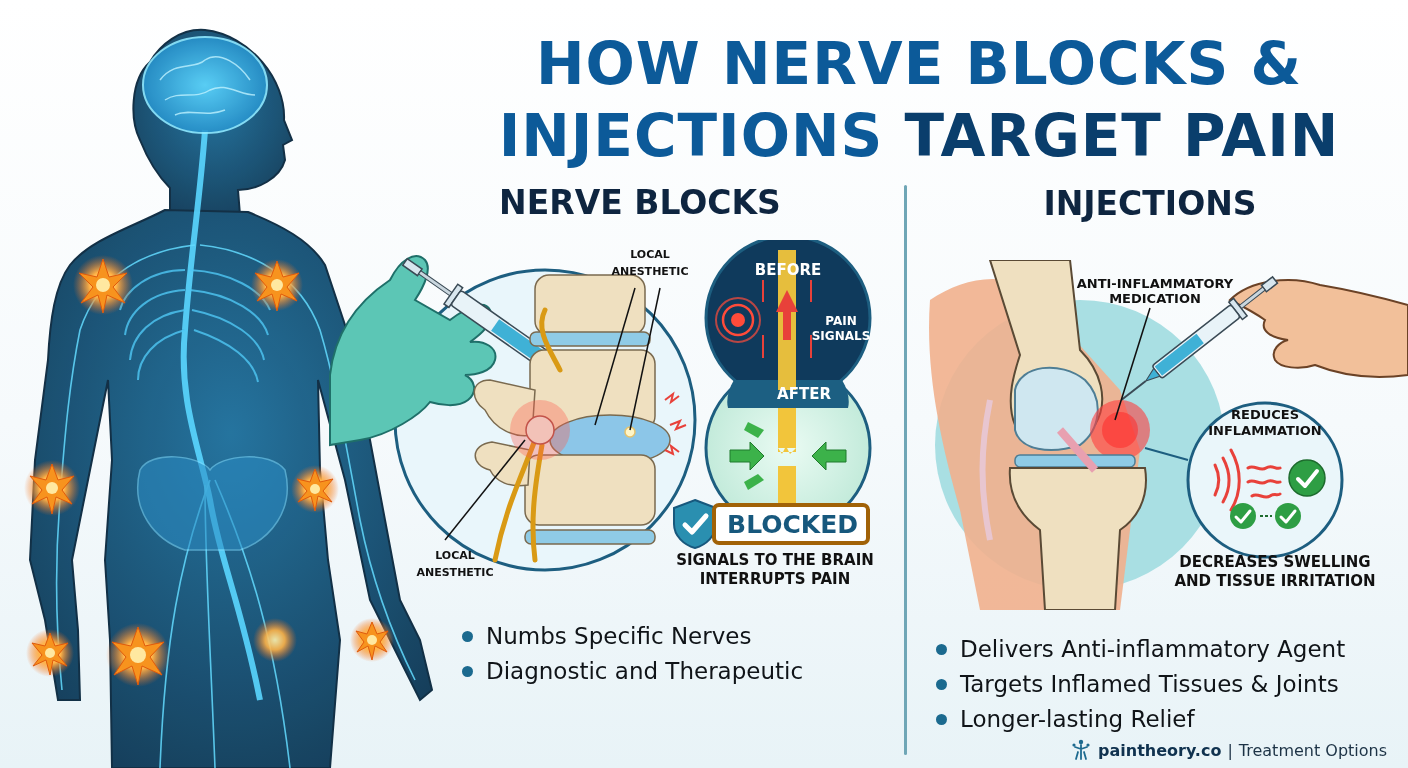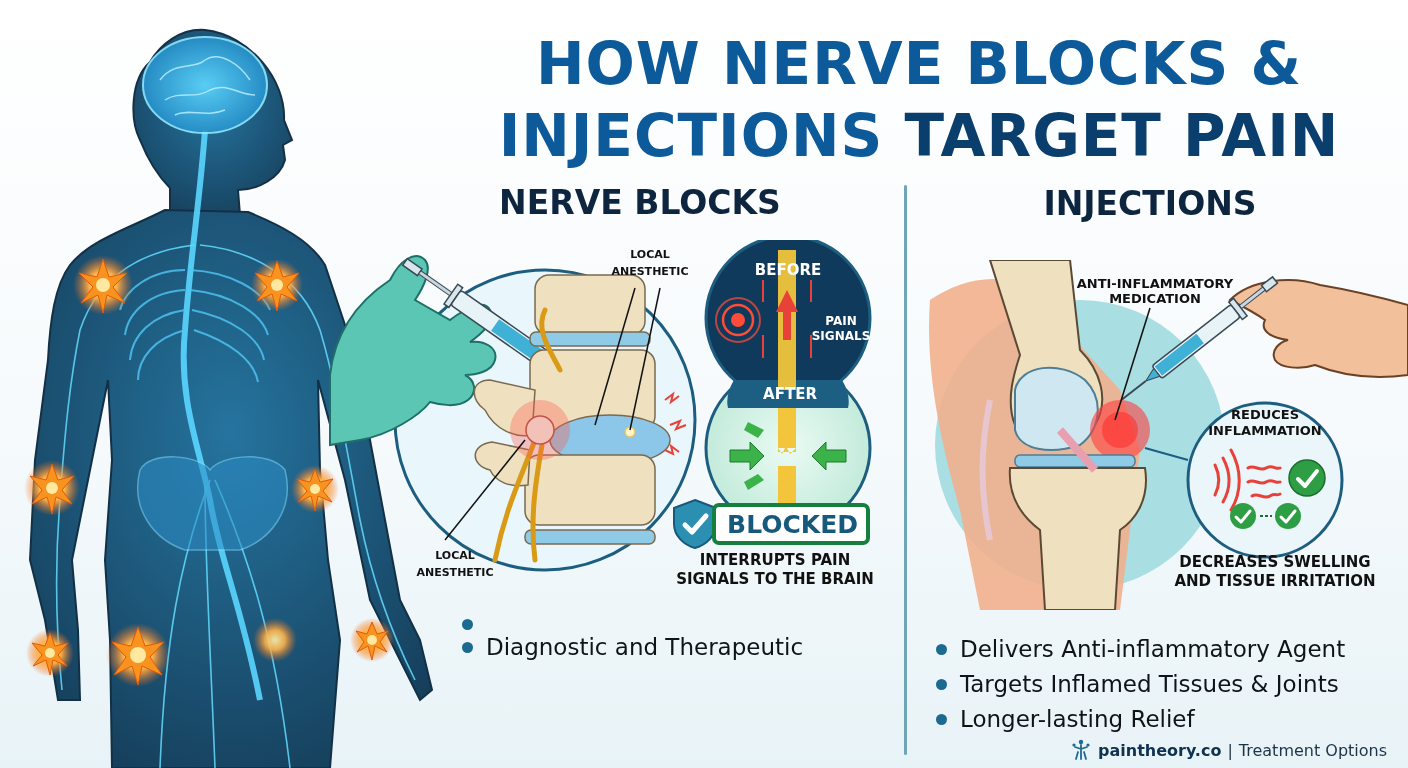--- a/index.html
+++ b/index.html
@@ -57,21 +57,21 @@
     position: absolute; left: 1070px; top: 738px; height: 24px;
     display: flex; align-items: center; gap: 6px;
     font-family: "DejaVu Sans", sans-serif; font-size: 16px; color: #1d3346;
   }
   .footer .brand { font-weight: 700; color: #10324f; }
   .footer .sep { color: #1d3346; }
 
   
   .blocked-badge {
     position: absolute; left: 712px; top: 503px; width: 158px; height: 42px;
-    border: 4px solid #15803d; border-radius: 7px; background: #ffffff;
+    border: 4px solid #a16207; border-radius: 7px; background: #ffffff;
     display: flex; align-items: center; justify-content: flex-end; padding-right: 8px;
     font-family: "DejaVu Sans", sans-serif; font-weight: 800; font-size: 25px; color: #17587d;
   }
 </style>
 </head>
 <body>
 
 <div class="abs" style="left:0;top:0;width:440px;height:768px;">
 <svg width="440" height="768" viewBox="0 0 440 768">
   <defs>
@@ -276,39 +276,40 @@
       <polygon points="32,210 52,210 52,202 66,216 52,230 52,222 32,222" fill="#3cb24a" stroke="#1f7a2c" stroke-width="1"></polygon>
       <polygon points="148,210 128,210 128,202 114,216 128,230 128,222 148,222" fill="#3cb24a" stroke="#1f7a2c" stroke-width="1"></polygon>
       <polygon points="50,182 66,190 60,198 46,190" fill="#3cb24a"></polygon>
       <polygon points="50,250 66,240 60,234 46,242" fill="#3cb24a"></polygon>
     </svg>
     <div class="abs" style="left:0;top:21px;width:180px;text-align:center;color:#ffffff;font-weight:700;font-size:15px;">BEFORE</div>
     <div class="abs" style="left:108px;top:74px;width:70px;text-align:center;color:#ffffff;font-weight:700;font-size:12px;line-height:15px;">
       <div>PAIN</div>
       <div>SIGNALS</div>
     </div>
-    <div class="abs" style="left:2px;top:145px;width:180px;text-align:center;color:#ffffff;font-weight:700;font-size:15px;">AFTER</div>
+    <div class="abs" style="left:16px;top:145px;width:180px;text-align:center;color:#ffffff;font-weight:700;font-size:15px;">AFTER</div>
   </div>
 
   <div class="abs" style="left:672px;top:498px;width:46px;height:52px;">
     <svg width="46" height="52" viewBox="0 0 46 52">
       <path d="M23,2 L44,10 L44,26 C44,38 34,47 23,50 C12,47 2,38 2,26 L2,10 Z" fill="#2a8fb0" stroke="#17587d" stroke-width="2"></path>
       <polyline points="13,27 20,34 34,18" stroke="#ffffff" stroke-width="5" fill="none" stroke-linecap="round" stroke-linejoin="round"></polyline>
     </svg>
   </div>
   <div class="blocked-badge">BLOCKED</div>
 
   <div class="label lg" style="left:650px;top:551px;width:250px;">
+    <div>SIGNALS TO THE BRAIN</div>
     <div>INTERRUPTS PAIN</div>
-    <div>SIGNALS TO THE BRAIN</div>
   </div>
 
   <ul class="bullets" style="left:462px;top:619px;">
     <li>
         <span class="dot"></span>
+        <span>Numbs Specific Nerves</span>
       </li>
     <li>
         <span class="dot"></span>
         <span>Diagnostic and Therapeutic</span>
       </li>
   </ul>
 </section>
 
 <div class="divider"></div>
 

